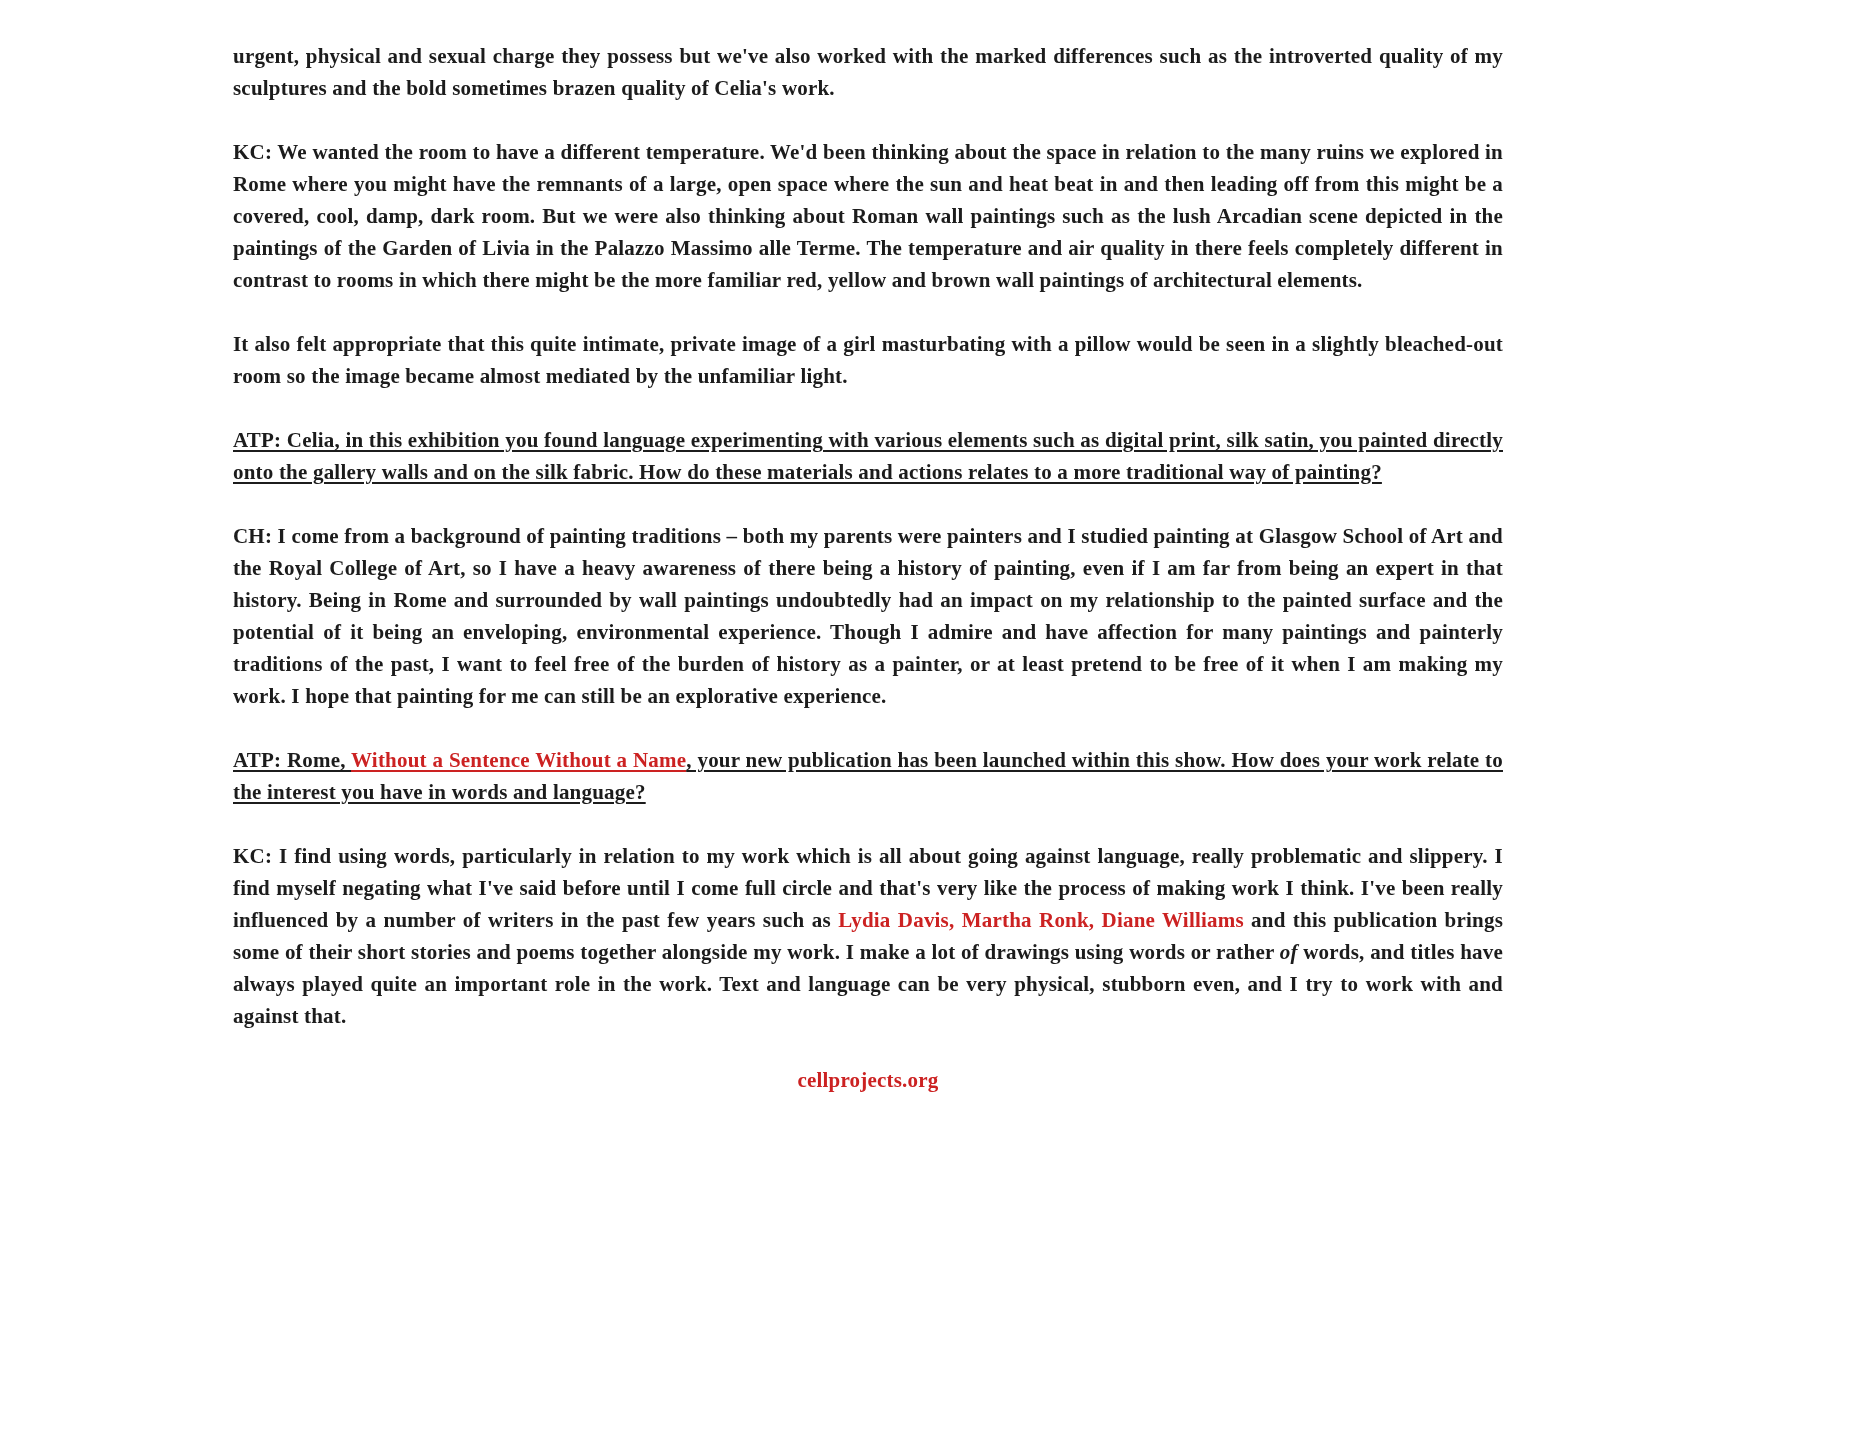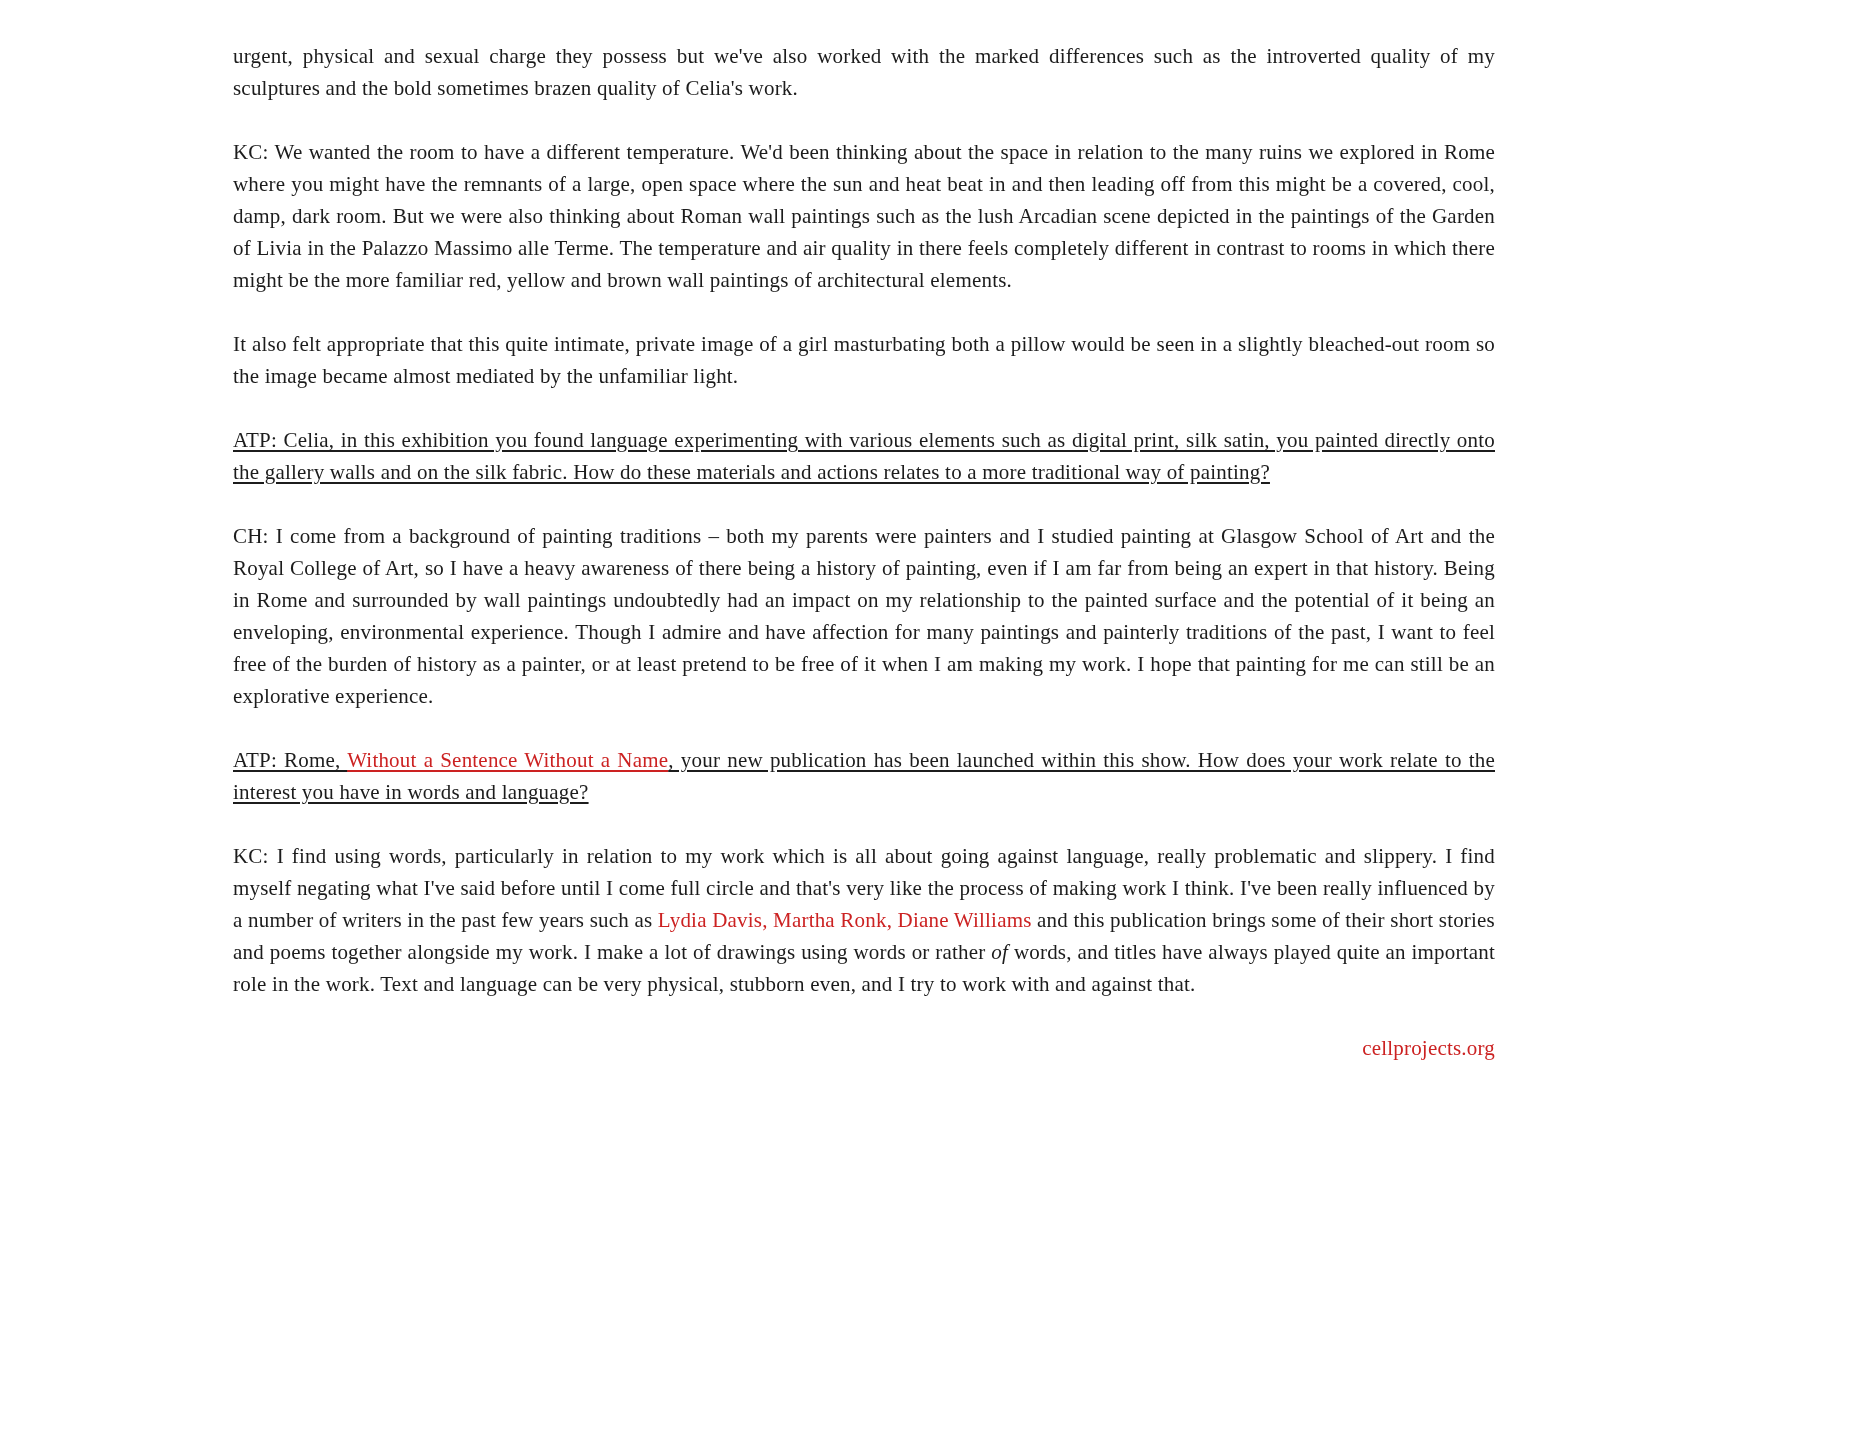--- a/index.html
+++ b/index.html
@@ -15,49 +15,50 @@
     color: #1c1c1c;
     overflow: hidden;
   }
   .doc {
     position: absolute;
     left: 233px;
     top: 40px;
     width: 1270px;
   }
   .para {
-    margin: 0 8px 32px 0;
+    margin: 0 0 32px 0;
     font-size: 21px;
     line-height: 32px;
     text-align: justify;
     letter-spacing: 0.2px;
+    font-weight: bold;
   }
   .para.question {
     text-decoration: underline;
     text-underline-offset: 3px;
   }
   .para.link-para {
-    text-align: right;
+    text-align: center;
   }
   .run.italic { font-style: italic; }
   .run.red {
     color: var(--accent-red, #cc2222);
   }
   .question .run.red {
     text-decoration: underline;
     text-underline-offset: 3px;
   }
 </style>
 </head>
 <body style="background: rgb(255, 255, 255); color: rgb(28, 28, 28);">
 
 <div class="doc">
   <div>
       <p class="para body"><span class="run">urgent, physical and sexual charge they possess but we've also worked with the marked differences such as the introverted quality of my sculptures and the bold sometimes brazen quality of Celia's work.</span></p>
       <p class="para body"><span class="run">KC: We wanted the room to have a different temperature. We'd been thinking about the space in relation to the many ruins we explored in Rome where you might have the remnants of a large, open space where the sun and heat beat in and then leading off from this might be a covered, cool, damp, dark room. But we were also thinking about Roman wall paintings such as the lush Arcadian scene depicted in the paintings of the Garden of Livia in the Palazzo Massimo alle Terme. The temperature and air quality in there feels completely different in contrast to rooms in which there might be the more familiar red, yellow and brown wall paintings of architectural elements.</span></p>
-      <p class="para body"><span class="run">It also felt appropriate that this quite intimate, private image of a girl masturbating both a pillow would be seen in a slightly bleached-out room so the image became almost mediated by the unfamiliar light.</span></p>
+      <p class="para body"><span class="run">It also felt appropriate that this quite intimate, private image of a girl masturbating with a pillow would be seen in a slightly bleached-out room so the image became almost mediated by the unfamiliar light.</span></p>
       <p class="para question"><span class="run">ATP: Celia, in this exhibition you found language experimenting with various elements such as digital print, silk satin, you painted directly onto the gallery walls and on the silk fabric. How do these materials and actions relates to a more traditional way of painting? </span></p>
       <p class="para body"><span class="run">CH: I come from a background of painting traditions – both my parents were painters and I studied painting at Glasgow School of Art and the Royal College of Art, so I have a heavy awareness of there being a history of painting, even if I am far from being an expert in that history. Being in Rome and surrounded by wall paintings undoubtedly had an impact on my relationship to the painted surface and the potential of it being an enveloping, environmental experience. Though I admire and have affection for many paintings and painterly traditions of the past, I want to feel free of the burden of history as a painter, or at least pretend to be free of it when I am making my work.  I hope that painting for me can still be an explorative experience.</span></p>
       <p class="para question"><span class="run">ATP: Rome, </span><span class="run red">Without a Sentence Without a Name</span><span class="run">, your new publication has been launched within this show. How does your work relate to the interest you have in words and language? </span></p>
       <p class="para body"><span class="run">KC: I find using words, particularly in relation to my work which is all about going against language, really problematic and slippery. I find myself negating what I've said before until I come full circle and that's very like the process of making work I think. I've been really influenced by a number of writers in the past few years such as </span><span class="run red">Lydia Davis, Martha Ronk, Diane Williams</span><span class="run"> and this publication brings some of their short stories and poems together alongside my work. I make a lot of drawings using words or rather </span><span class="run italic">of</span><span class="run"> words, and titles have always played quite an important role in the work. Text and language can be very physical, stubborn even, and I try to work with and against that.</span></p>
       <p class="para link-para"><span class="run red">cellprojects.org</span></p>
     </div>
 </div>
 
 </body></html>

